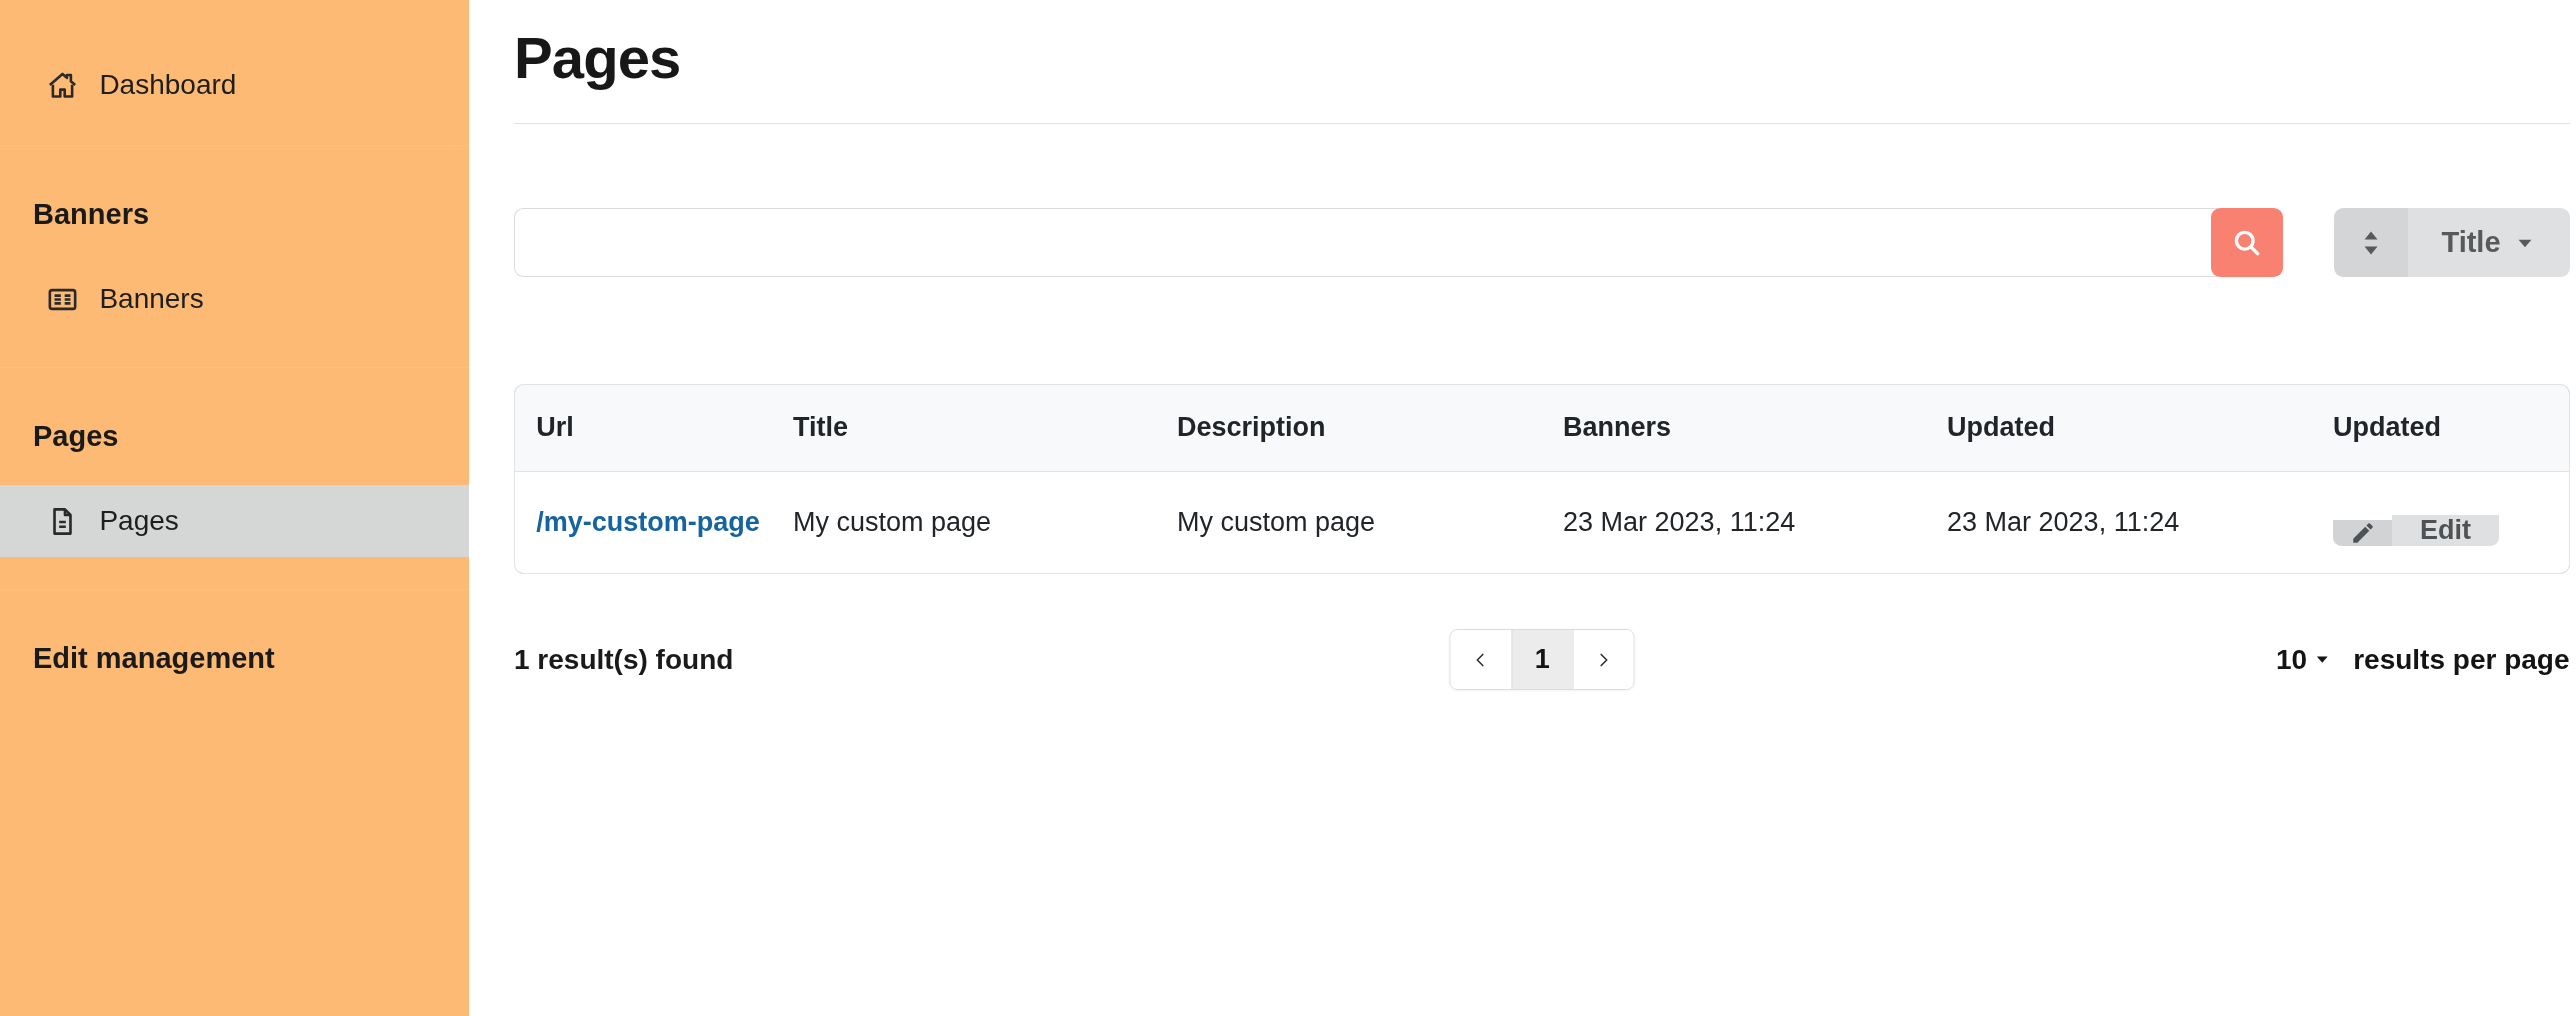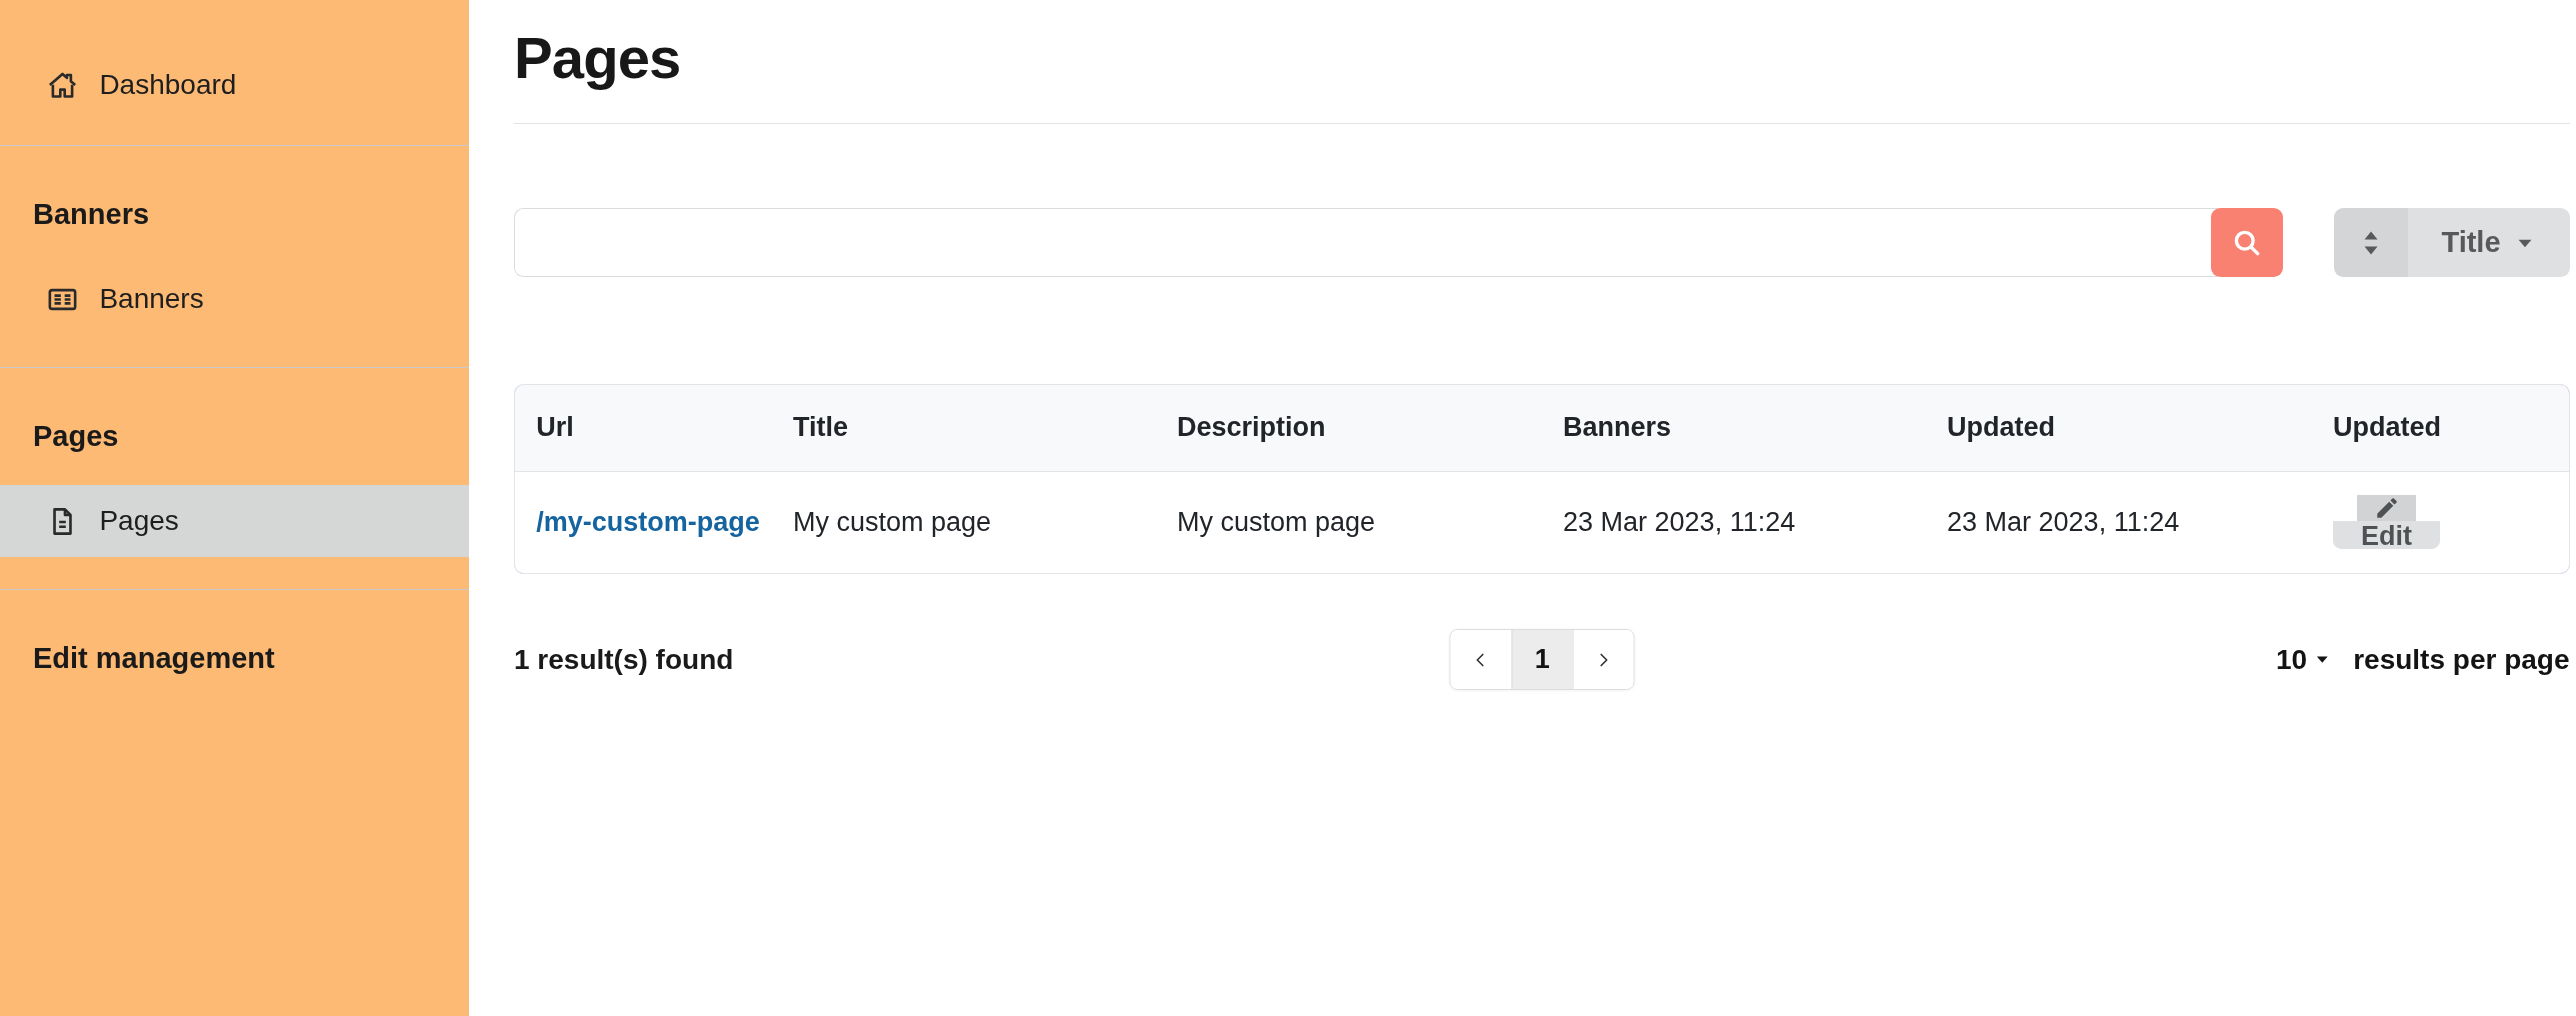--- a/index.html
+++ b/index.html
@@ -49,23 +49,23 @@
   .table-card { margin-top:107px; border:0.9px solid #e2e4e6; border-radius:9.3px;
                 overflow:hidden; background:#c4b5fd; }
   table { width:100%; border-collapse:collapse; table-layout:fixed; }
   thead tr { background:#f8f9fa; height:86px; }
   thead th { text-align:left; font-size:27px; font-weight:700; color:#212529;
              padding-left:21.3px; border-bottom:0.9px solid #e2e4e6; }
   tbody tr { height:102px; background:#fff; }
   tbody td { font-size:27px; color:#212529; padding-left:21.3px; }
   a.row-link { color:#15639f; text-decoration:none; cursor:pointer;font-weight:bold; }
 
-  .edit-btn { display:inline-flex; align-items:center; height:54px; border:none;
+  .edit-btn { display:inline-flex; align-items:flex-end; height:54px; border:none;
               border-radius:8.3px; overflow:hidden; cursor:pointer; padding:0;
-              background:transparent;flex-direction:column; }
+              background:transparent; }
   .edit-btn .seg-icon { width:59px; background:#d2d3d4; display:flex;
                         align-items:center; justify-content:center; }
   .edit-btn .seg-icon svg { width:26px; height:26px; color:#4f5254; }
   .edit-btn .seg-label { background:#dfe0e1; display:flex; align-items:center;
                          padding:0 28px; font-size:27px; font-weight:700; color:#4f5254; }
 
   
   .list-footer { position:relative; margin-top:55px; height:61px;
                  display:flex; align-items:center; justify-content:space-between; }
   .results-found { font-size:28px; font-weight:700; color:#1a1a1a; }

